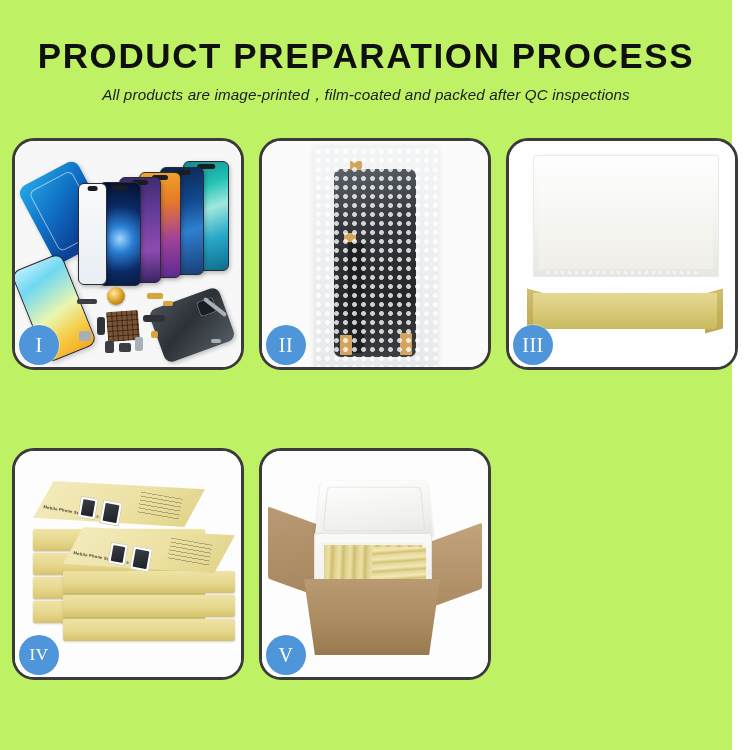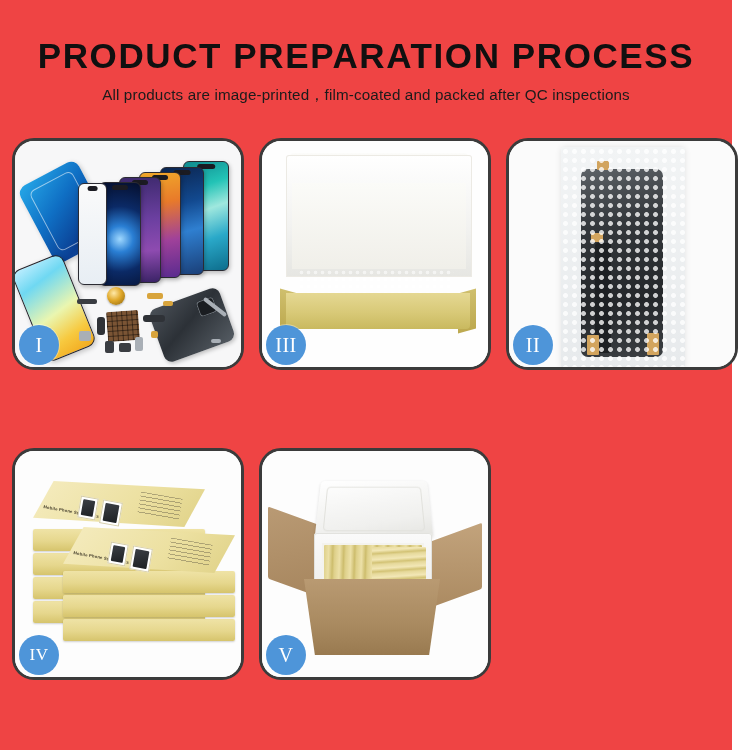--- a/index.html
+++ b/index.html
@@ -11,21 +11,21 @@
     width: 750px;
     height: 750px;
     font-family: "Liberation Sans", sans-serif;
     overflow: hidden;
     position: relative;
   }
   .page {
     width: 732px;
     height: 750px;
     position: relative;
-    background: #ef4444;
+    background: #bef264;
   }
 
   
   .header {
     text-align: center;
     padding-top: 38px;
   }
   .title {
     font-family: "Liberation Sans", sans-serif;
     font-size: 35px;
@@ -37,20 +37,21 @@
     white-space: nowrap;
   }
   .subtitle {
     font-family: "Liberation Sans", sans-serif;
     font-size: 15.2px;
     font-weight: normal;
     color: #1b1b1b;
     letter-spacing: 0.15px;
     margin: 10px 0 0 0;
     white-space: nowrap;
+    font-style: italic;
   }
 
   
   .grid {
     position: absolute;
     left: 12px;
     top: 138px;
     width: 726px;
     display: grid;
     grid-template-columns: repeat(3, 232px);
@@ -428,48 +429,48 @@
         <div class="part" style="left:104px;top:202px;width:12px;height:9px;"></div>
         <div class="part silver" style="left:120px;top:196px;width:8px;height:14px;"></div>
         <div class="part gold" style="left:136px;top:190px;width:7px;height:7px;"></div>
         <div class="part silver" style="left:186px;top:164px;width:28px;height:4px;transform:rotate(38deg);"></div>
         <div class="part silver" style="left:196px;top:198px;width:10px;height:4px;"></div>
       </div>
       <div class="badge">I</div>
     </div>
 
     <div class="panel">
-      <div class="panel-inner p3">
-        <div class="box3-lidtop"></div>
-        <div class="box3-lid"></div>
-        <div class="box3-foam"></div>
-        <div class="box3-bubbles"></div>
-        <div class="box3-lflap"></div>
-        <div class="box3-rflap"></div>
-        <div class="box3-front"></div>
-      </div>
-      <div class="badge">III</div>
-    </div>
-
-    <div class="panel">
       <div class="panel-inner p2">
         <div class="bubblebag">
           <div class="bubble-screen"></div>
           <div class="bubble-flex"></div>
           <div class="bubble-tape" style="left:36px;top:14px;"></div>
           <div class="bubble-tape" style="left:30px;top:86px;"></div>
           <div class="bubble-tape" style="left:26px;top:188px;height:20px;"></div>
           <div class="bubble-tape" style="left:86px;top:186px;height:22px;"></div>
           <div class="bubble-overlay"></div>
         </div>
       </div>
       <div class="badge">II</div>
     </div>
 
     <div class="panel">
+      <div class="panel-inner p3">
+        <div class="box3-lidtop"></div>
+        <div class="box3-lid"></div>
+        <div class="box3-foam"></div>
+        <div class="box3-bubbles"></div>
+        <div class="box3-lflap"></div>
+        <div class="box3-rflap"></div>
+        <div class="box3-front"></div>
+      </div>
+      <div class="badge">III</div>
+    </div>
+
+    <div class="panel">
       <div class="panel-inner p4">
         <div class="stack">
 
           <div class="sbox" style="left:10px;top:132px;width:172px;height:22px;"></div>
           <div class="sbox" style="left:10px;top:108px;width:172px;height:22px;"></div>
           <div class="sbox" style="left:10px;top:84px;width:172px;height:22px;"></div>
           <div class="sbox" style="left:10px;top:60px;width:172px;height:22px;"></div>
 
           <div class="sbox" style="left:40px;top:150px;width:172px;height:22px;"></div>
           <div class="sbox" style="left:40px;top:126px;width:172px;height:22px;"></div>

